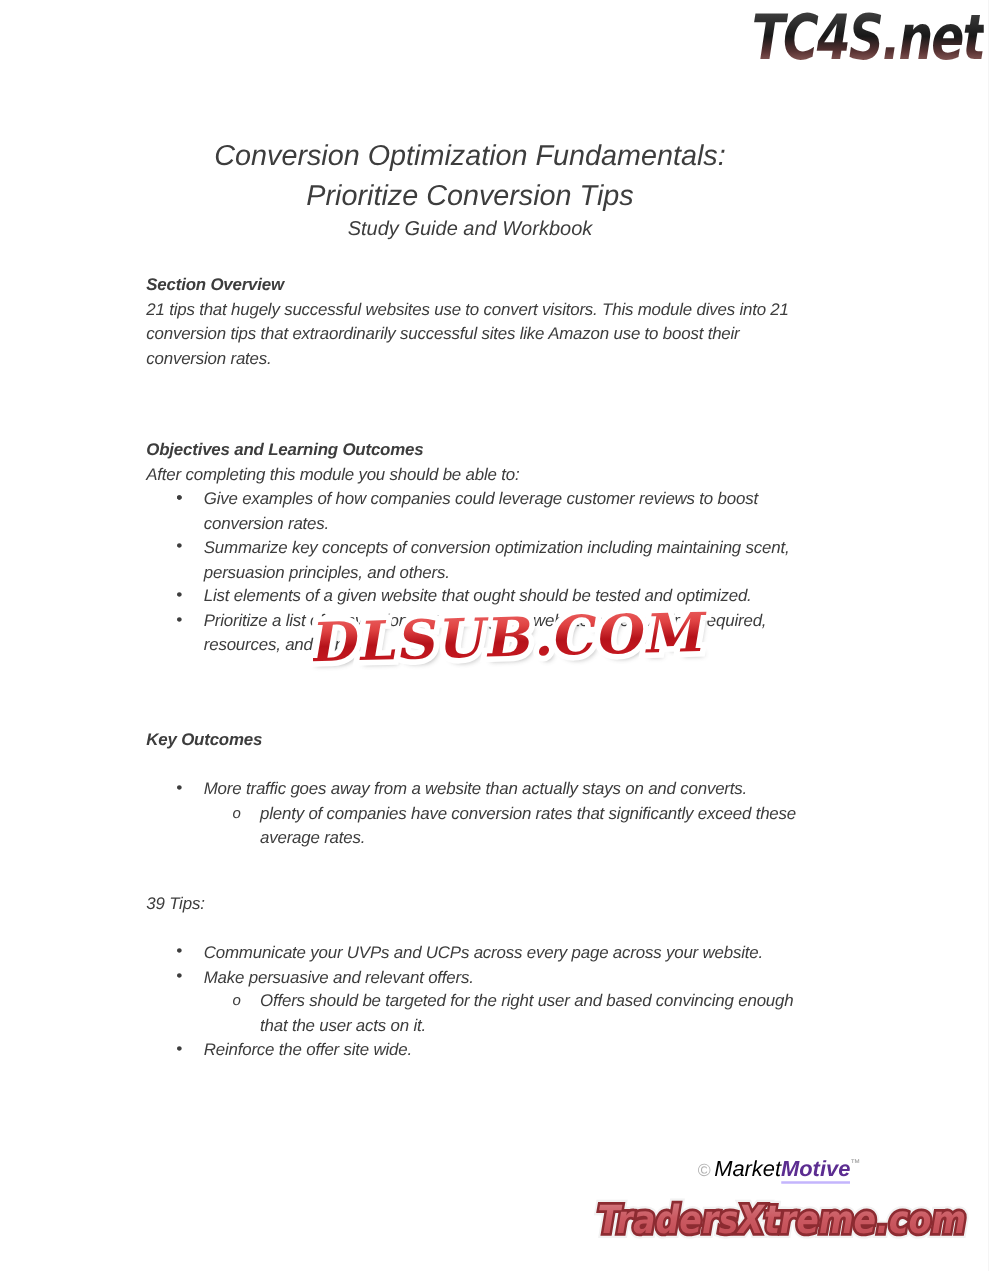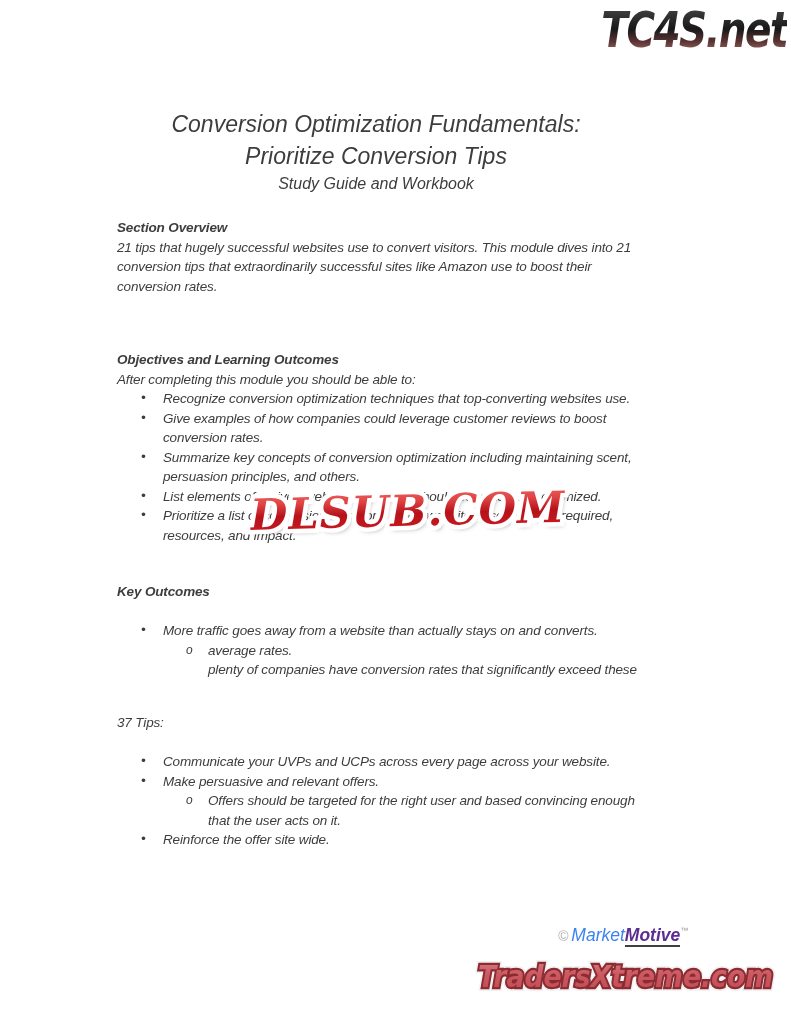--- a/index.html
+++ b/index.html
@@ -58,22 +58,22 @@
   }
   .wm-front {
     background:linear-gradient(180deg,#ee6a6a 0%,#e04343 30%,#b6121a 55%,#cf1d24 100%);
     -webkit-background-clip:text; background-clip:text;
     color:#c4161c; -webkit-text-fill-color:transparent;
   }
 
   
   .mm { position:absolute; top:920px; left:558px; font-size:17.5px; line-height:22px; white-space:nowrap; }
   .mm-c      { color:#b0b0b0; font-size:14px; margin-right:3px; }
-  .mm-market { color:#3b82f6; }
-  .mm-motive { color:#5c2d91; font-weight:bold; border-bottom:2px solid #404040; padding-bottom:0px; }
+  .mm-market { color:#000000; }
+  .mm-motive { color:#5c2d91; font-weight:bold; border-bottom:2px solid #c4b5fd; padding-bottom:0px; }
   .mm-tm     { color:#9a9a9a; font-size:8px; vertical-align:8px; }
 
   
   .tx { position:absolute; top:956px; left:478px; width:310px; height:44px; }
   .tx-text {
     position:absolute; left:0; top:0; white-space:nowrap;
     font-family:"DejaVu Sans", sans-serif; font-weight:bold;
     font-size:31px; line-height:40px;
     transform:scaleX(0.86); transform-origin:0 0;
   }
@@ -104,21 +104,20 @@
     <div class="line">conversion tips that extraordinarily successful sites like Amazon use to boost their</div>
     <div class="line">conversion rates.</div>
   </div>
 
   <div class="sec" id="sec-objectives">
     <div class="h line">Objectives and Learning Outcomes</div>
     <div class="line">After completing this module you should be able to:</div>
 
     <div class="li">
       <span class="marker">•</span>
-      <span class="line">Recognize conversion optimization techniques that top-converting websites use.</span>
     </div>
     <div class="li">
       <span class="marker">•</span>
       <span class="line">Give examples of how companies could leverage customer reviews to boost</span>
     </div>
     <div class="li-cont line">conversion rates.</div>
     <div class="li">
       <span class="marker">•</span>
       <span class="line">Summarize key concepts of conversion optimization including maintaining scent,</span>
     </div>
@@ -137,26 +136,26 @@
   <div class="sec" id="sec-takeaways">
     <div class="h line">Key Outcomes</div>
     <div class="spacer"></div>
     <div class="li">
       <span class="marker">•</span>
       <span class="line">More traffic goes away from a website than actually stays on and converts.</span>
     </div>
     <div class="li2">
       <span class="marker">o</span>
     </div>
+    <div class="li2-cont line">plenty of companies have conversion rates that significantly exceed these</div>
     <div class="li2-cont line">average rates.</div>
-    <div class="li2-cont line">plenty of companies have conversion rates that significantly exceed these</div>
   </div>
 
   <div class="sec" id="sec-tips">
-    <div class="line">37 Tips:</div>
+    <div class="line">39 Tips:</div>
     <div class="spacer"></div>
     <div class="li">
       <span class="marker">•</span>
       <span class="line">Communicate your UVPs and UCPs across every page across your website.</span>
     </div>
     <div class="li">
       <span class="marker">•</span>
       <span class="line">Make persuasive and relevant offers.</span>
     </div>
     <div class="li2">

